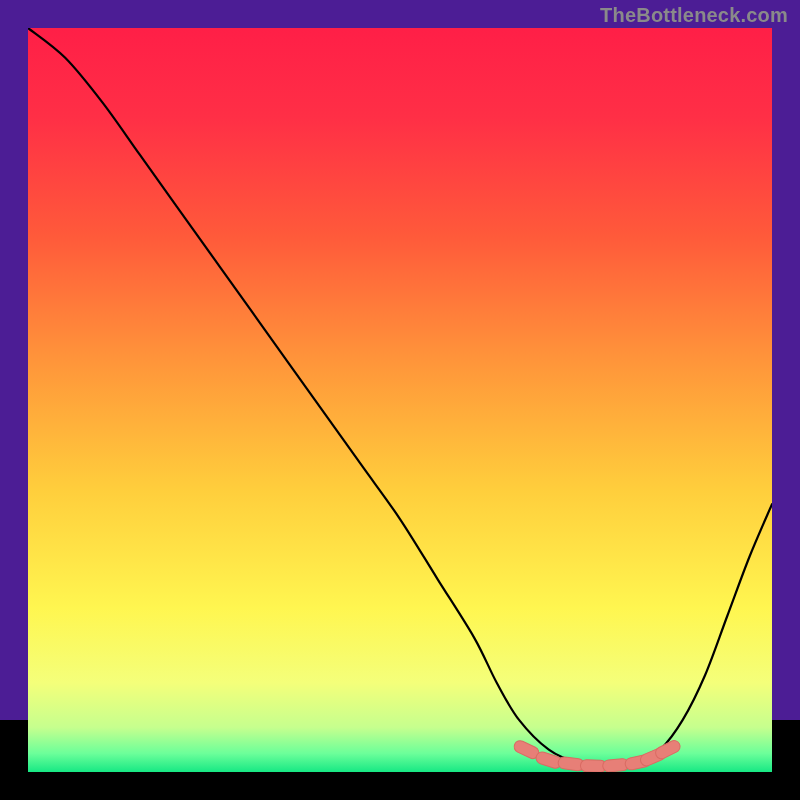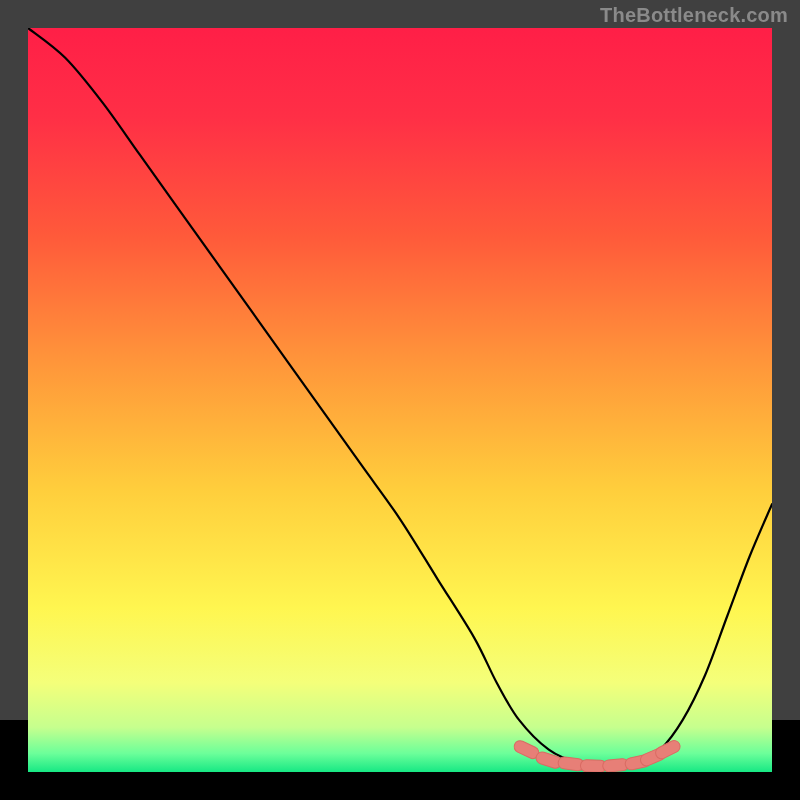--- a/index.html
+++ b/index.html
@@ -10,21 +10,21 @@
     background: #000000;
     overflow: hidden;
     font-family: Arial, Helvetica, sans-serif;
   }
   .frame {
     position: absolute;
     top: 0;
     left: 0;
     width: 800px;
     height: 720px;
-    background: #404040;
+    background: #4c1d95;
   }
   .plot-area {
     position: absolute;
     top: 28px;
     left: 28px;
     width: 744px;
     height: 744px;
     overflow: hidden;
   }
   .gradient {

